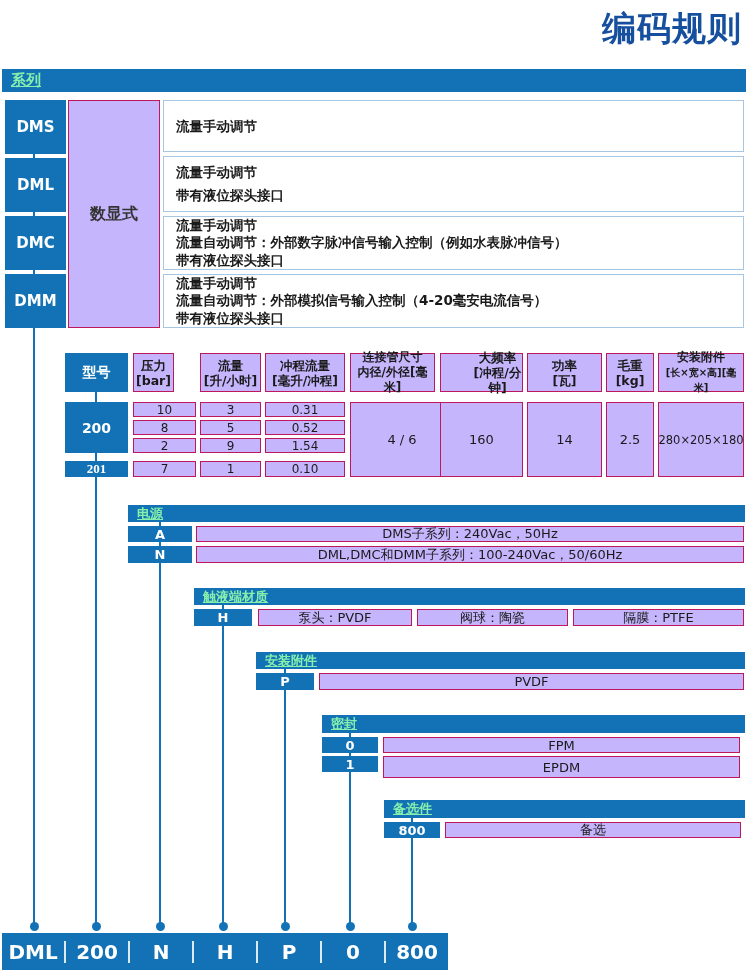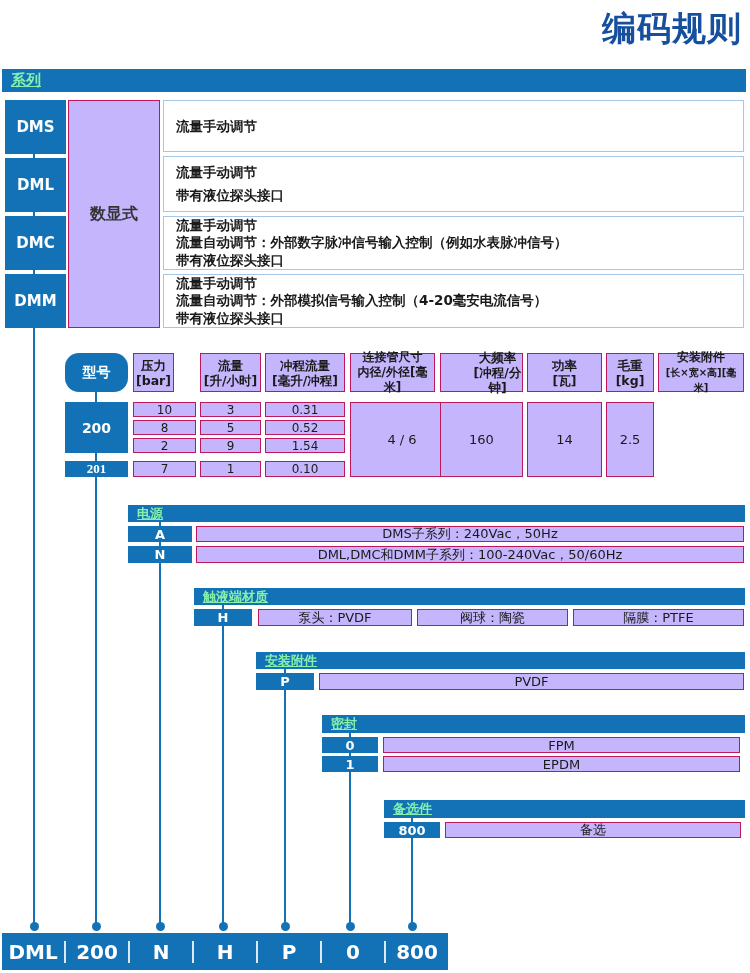--- a/index.html
+++ b/index.html
@@ -77,21 +77,21 @@
     <div>流量手动调节</div>
     <div>流量自动调节：外部数字脉冲信号输入控制（例如水表脉冲信号）</div>
     <div>带有液位探头接口</div>
   </div>
   <div class="abs desc" style="left:163px;top:274px;width:581px;height:54px;line-height:17.5px;">
     <div>流量手动调节</div>
     <div>流量自动调节：外部模拟信号输入控制（4-20毫安电流信号）</div>
     <div>带有液位探头接口</div>
   </div>
 
-  <div class="abs blue" style="left:65px;top:353px;width:63px;height:39px;font-size:14px;border-radius:14px;">
+  <div class="abs blue" style="left:65px;top:353px;width:63px;height:39px;font-size:14px;">
     <span>型号</span>
   </div>
   <div class="abs obox hcell" style="left:133px;top:353px;width:41px;height:39px;">
     <div>压力</div>
     <div>[bar]</div>
   </div>
   <div class="abs obox hcell" style="left:200px;top:353px;width:61px;height:39px;">
     <div>流量</div>
     <div>[升/小时]</div>
   </div>
@@ -172,20 +172,23 @@
     </div>
   <div class="abs obox dcell" style="left:440px;top:402px;width:83px;height:75px;font-size:13px;">
       <span>160</span>
     </div>
   <div class="abs obox dcell" style="left:527px;top:402px;width:75px;height:75px;font-size:13px;">
       <span>14</span>
     </div>
   <div class="abs obox dcell" style="left:606px;top:402px;width:48px;height:75px;font-size:13px;">
       <span>2.5</span>
     </div>
+  <div class="abs obox dcell" style="left:658px;top:402px;width:86px;height:75px;font-size:11.5px;">
+      <span>280×205×180</span>
+    </div>
 
   <div class="abs bar" style="left:128px;top:505px;width:617px;height:17px;">
     <span>电源</span>
   </div>
   <div class="abs blue" style="left:128px;top:526px;width:64px;height:16px;font-size:13px;">
     <span>A</span>
   </div>
   <div class="abs obox" style="left:196px;top:526px;width:548px;height:16px;font-size:13px;">
     <span>DMS子系列：240Vac，50Hz</span>
   </div>
@@ -227,21 +230,21 @@
   </div>
   <div class="abs blue" style="left:322px;top:737px;width:56px;height:16px;font-size:13px;">
     <span>0</span>
   </div>
   <div class="abs obox" style="left:383px;top:737px;width:357px;height:16px;font-size:13px;">
     <span>FPM</span>
   </div>
   <div class="abs blue" style="left:322px;top:756px;width:56px;height:16px;font-size:13px;">
     <span>1</span>
   </div>
-  <div class="abs obox" style="left:383px;top:756px;width:357px;height:16px;font-size:13px;">
+  <div class="abs obox" style="left:383px;top:756px;width:357px;height:22px;font-size:13px;">
     <span>EPDM</span>
   </div>
 
   <div class="abs bar" style="left:384px;top:800px;width:361px;height:18px;">
     <span>备选件</span>
   </div>
   <div class="abs blue" style="left:384px;top:822px;width:56px;height:16px;font-size:13px;">
     <span>800</span>
   </div>
   <div class="abs obox" style="left:445px;top:822px;width:296px;height:16px;font-size:13px;">

